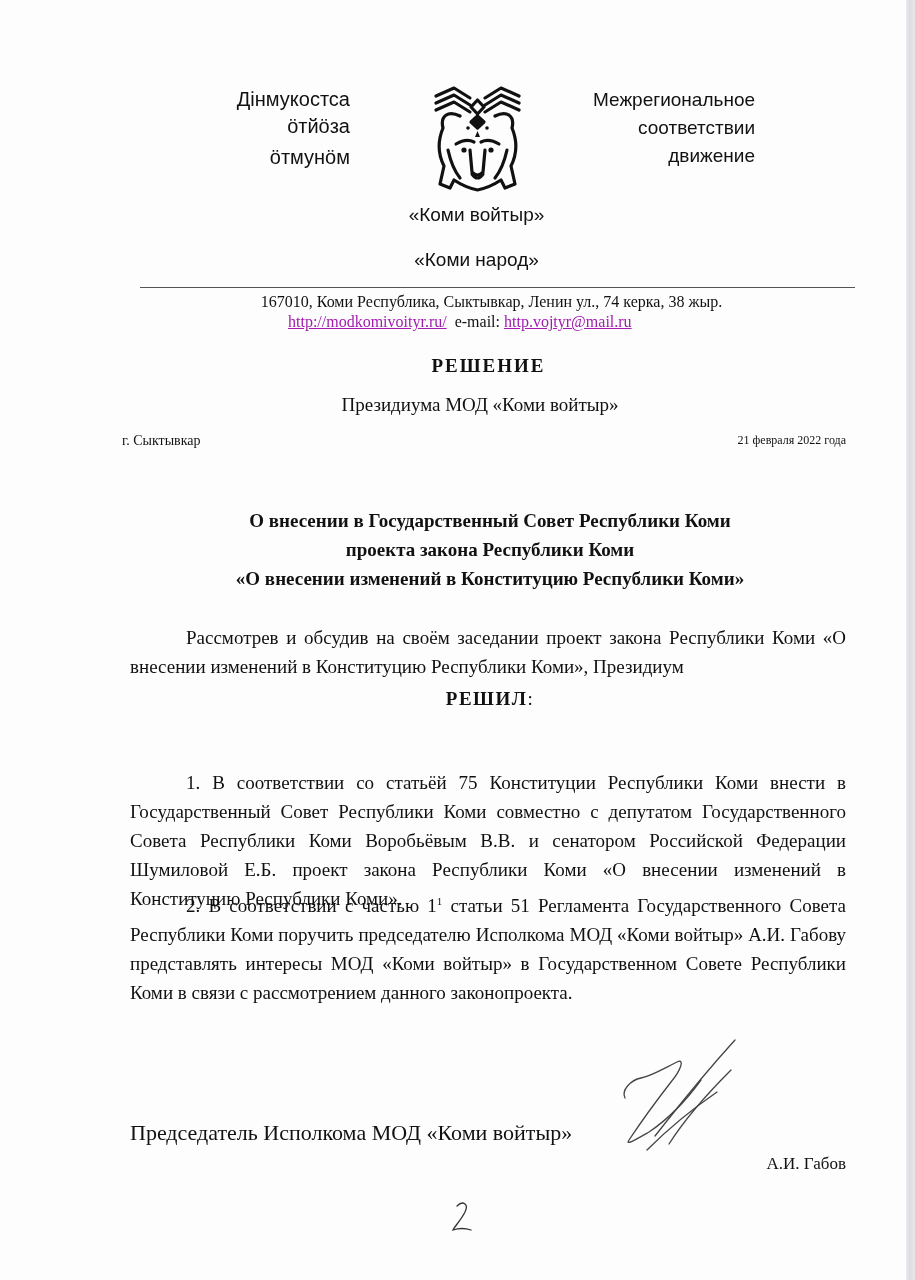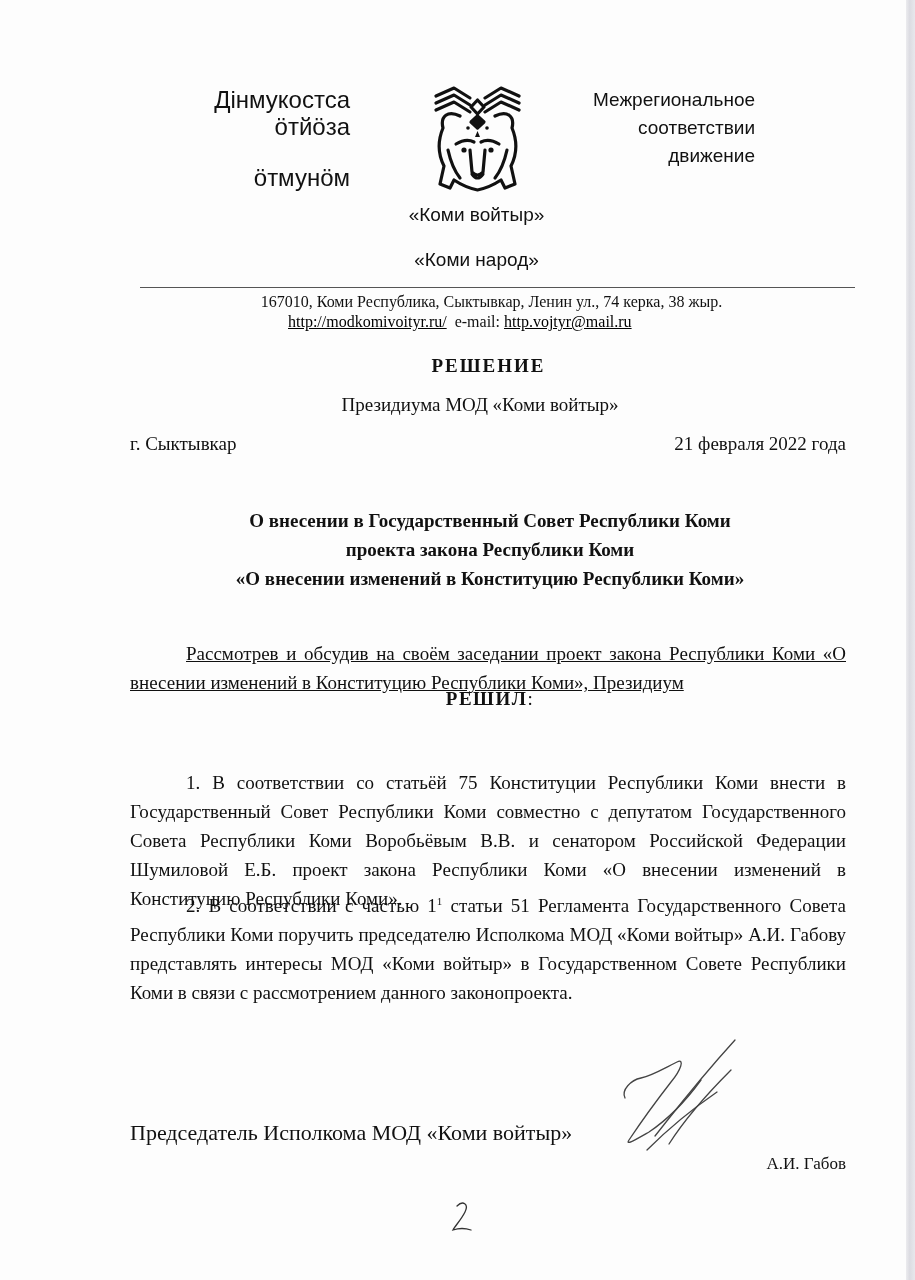--- a/index.html
+++ b/index.html
@@ -10,44 +10,44 @@
       color: #111;
     }
     .edge-strip {
       position: absolute; top: 0; right: 0; width: 9px; height: 1280px;
       background: linear-gradient(to right, #ececef, #dcdce2 40%, #e8e8ec);
     }
     .abs { position: absolute; }
     .sans { font-family: "Liberation Sans", sans-serif; }
 
     
-    .hdr-left { right: 565px; top: 86px; text-align: right; font-size: 24px; line-height: 27px; }
-    .hdr-left .l3 { margin-top: 24px; }
+    .hdr-left { right: 565px; top: 86px; text-align: right; font-size: 20px; line-height: 27px; }
+    .hdr-left .l3 { margin-top: 4px; }
     .hdr-right { left: 593px; top: 86px; font-size: 19px; line-height: 28px; text-align: right; }
     .logo { left: 430px; top: 84px; width: 95px; height: 110px; }
     .org-name { left: 0; width: 953px; top: 204px; text-align: center; font-size: 19px; }
     .org-name-ru { left: 0; width: 953px; top: 249px; text-align: center; font-size: 19px; }
     .rule { left: 140px; top: 287px; width: 715px; height: 0; border-top: 1.6px solid #555; }
     .addr { left: 0; width: 983px; top: 292px; text-align: center; font-size: 16px; line-height: 20px; }
     .addr-line2 { left: 288px; top: 312px; font-size: 16px; line-height: 20px; white-space: pre; }
-    .addr-line2 a { color: #000000; text-decoration: underline; }
+    .addr-line2 a { color: #a21caf; text-decoration: underline; }
 
     
     .doc-title { left: 0; width: 977px; top: 355px; text-align: center; font-size: 19px; font-weight: bold; letter-spacing: 2px; }
     .doc-subtitle { left: 0; width: 960px; top: 394px; text-align: center; font-size: 19px; }
-    .city { left: 130px; top: 433px; font-size: 19px; font-family: Liberation Serif, serif; }
-    .date { right: 69px; top: 433px; font-size: 19px; }
+    .city { left: 122px; top: 433px; font-size: 14px; font-family: Liberation Serif, serif; }
+    .date { right: 69px; top: 433px; font-size: 12px; }
     .subject { left: 0; width: 980px; top: 506px; text-align: center; font-size: 19px; font-weight: bold; line-height: 29px; }
 
     
     .para {
       left: 130px; width: 716px; font-size: 19px; line-height: 29px;
       text-align: justify; text-indent: 56px;
     }
-    .p-intro { top: 639px; text-decoration: underline; }
+    .p-intro { top: 623px; }
     .decided { left: 0; width: 980px; top: 688px; text-align: center; font-size: 19px; font-weight: bold; letter-spacing: 1.5px; }
     .decided .colon { font-weight: normal; }
     .p1 { top: 768px; }
     .p2 { top: 891px; }
     sup { font-size: 11px; vertical-align: 7px; line-height: 0; }
 
     
     .sign-role { left: 130px; top: 1120px; font-size: 22px; }
     .sign-name { right: 69px; top: 1154px; font-size: 17px; }
     .signature { left: 605px; top: 1036px; width: 150px; height: 120px; }

